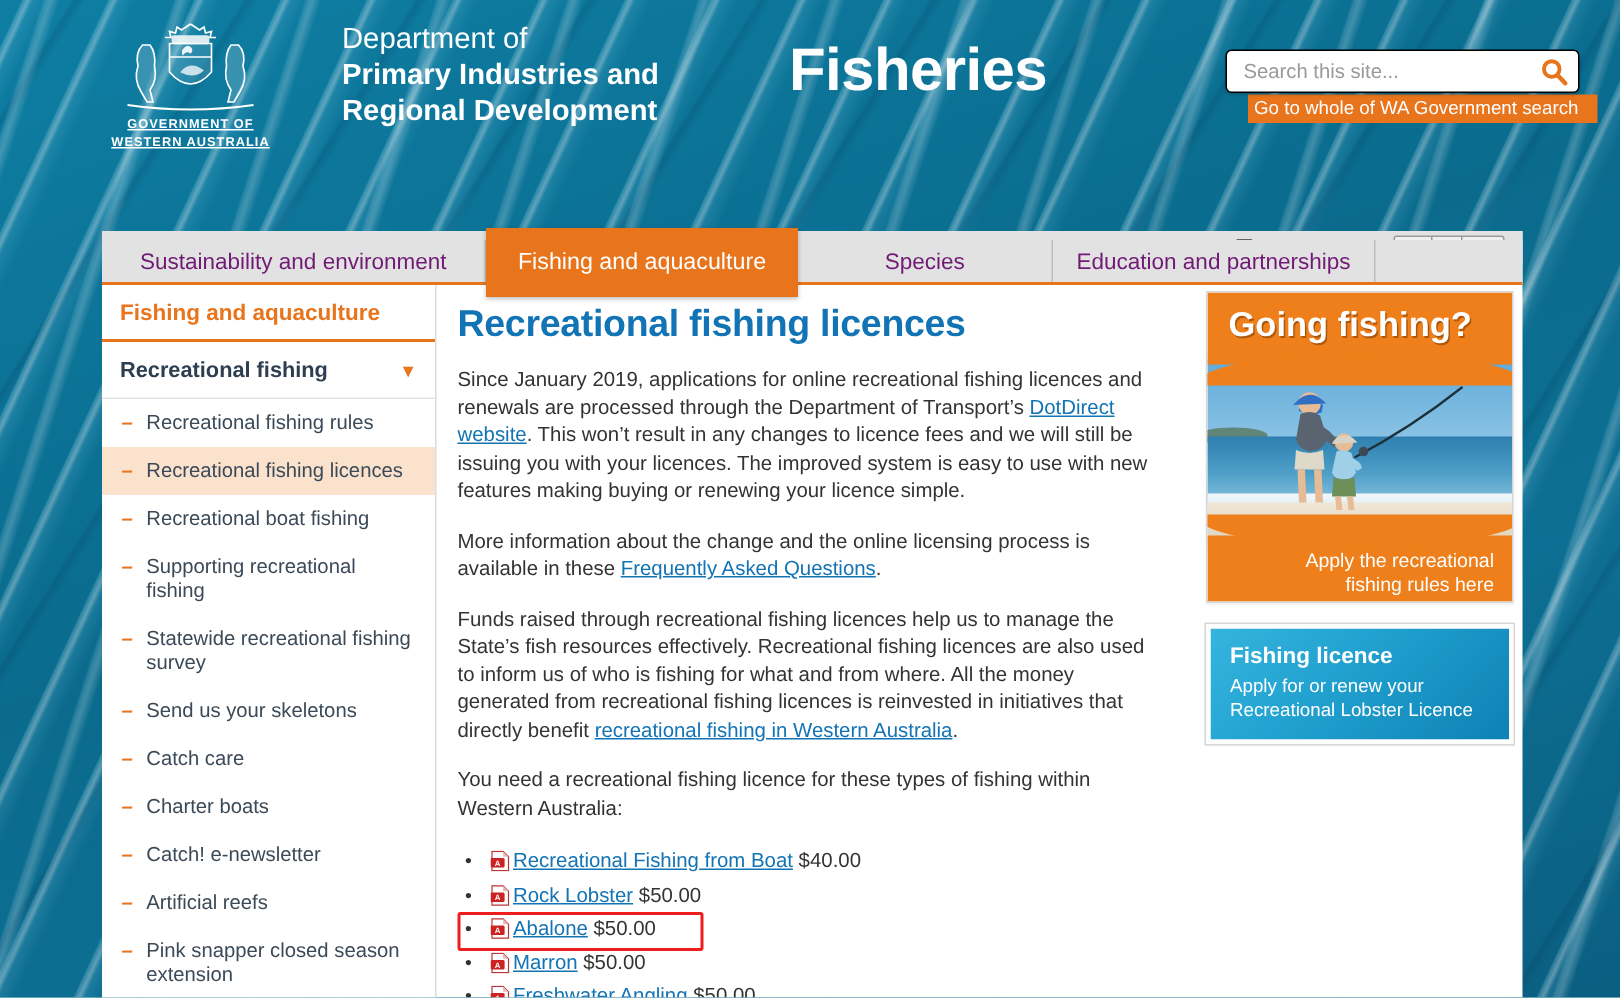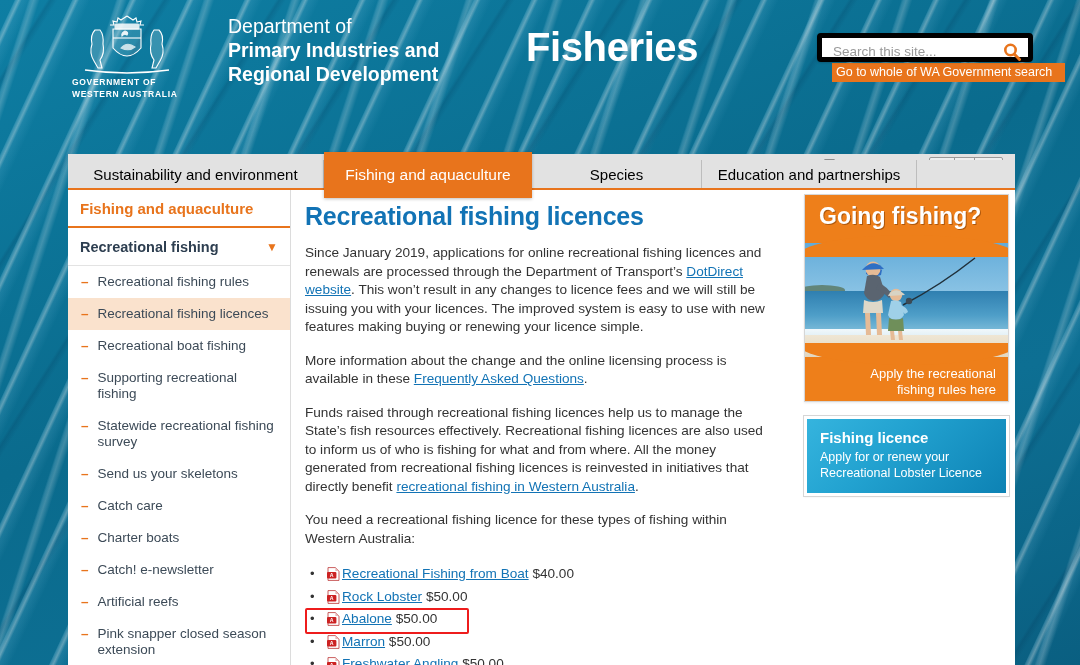--- a/index.html
+++ b/index.html
@@ -32,39 +32,39 @@
       linear-gradient(160deg, #0e7ea3 0%, #0a6b8d 45%, #0d6f93 70%, #0a5f81 100%);
   }
 
   #page { position: absolute; inset: 0; }
 
   
   .header { position: absolute; left: 60px; top: 0; width: 955px; height: 110px; }
   .crest { position: absolute; left: 12px; top: 8px; width: 110px; height: 95px; }
   .crest-art { width: 100px; height: 68px; display: block; margin: 0 auto; }
   .crest-cap {
-    text-align: left; color: #fff; font-size: 8.5px; font-weight: bold;
-    letter-spacing: 0.7px; line-height: 11px; margin-top: 1px;
+    text-align: center; color: #fff; font-size: 8.5px; font-weight: bold;
+    letter-spacing: 0.7px; line-height: 11px; margin-top: 1px; text-decoration: underline;
   }
   .dept {
     position: absolute; left: 168px; top: 14px;
     color: #ffffff; font-size: 19.5px; line-height: 24px;
   }
   .dept .l1 { font-weight: normal; }
   .dept .l2, .dept .l3 { font-weight: bold; }
 
   .site-title {
     position: absolute; left: 466px; top: 25px;
     color: #ffffff; font-size: 40px; font-weight: bold; letter-spacing: -0.4px;
   }
 
   .search-wrap { position: absolute; left: 757px; top: 33px; width: 248px; }
   .search-box {
-    position: relative; width: 216px; height: 29px;
-    background: #fff; border: 5px solid #000000; border-radius: 4px;
+    position: relative; width: 236px; height: 29px;
+    background: #fff; border: 1px solid #000000; border-radius: 4px;
     box-shadow: 0 1px 2px rgba(0,0,0,0.18);
   }
   .search-input {
     position: absolute; left: 9px; top: 0; width: 205px; height: 27px;
     border: none; outline: none; background: transparent;
     font-family: "Liberation Sans", sans-serif; font-size: 13.5px; color: #555;
   }
   .search-input::placeholder { color: #9a9a9a; }
   .search-btn {
     position: absolute; right: 6px; top: 4px; width: 20px; height: 20px;
@@ -110,21 +110,21 @@
   .sizer span:last-child { border-right: none; }
 
   
   .greynav {
     position: absolute; left: 68px; top: 160px; width: 947px; height: 30px;
     background: #e2e2e2; border-bottom: 1px solid #c6c6c6;
     display: flex; align-items: stretch;
   }
   .gn-item {
     display: flex; align-items: center; justify-content: center;
-    color: #000000; font-size: 15px; white-space: nowrap; cursor: pointer;
+    color: #701a75; font-size: 15px; white-space: nowrap; cursor: pointer;
     border-right: 1px solid #bdbdbd; position: relative;
   }
   .gn-item.w1 { width: 256px; }
   .gn-item.w2 { width: 208px; }
   .gn-item.w3 { width: 170px; }
   .gn-item.w4 { width: 215px; }
   .gn-item.active {
     position: absolute; left: 256px; top: -8px; width: 208px; height: 46px;
     background: #e8741c; border: none; color: #fff; font-size: 15.5px;
     box-shadow: 0 1px 3px rgba(0,0,0,0.25); z-index: 6;

